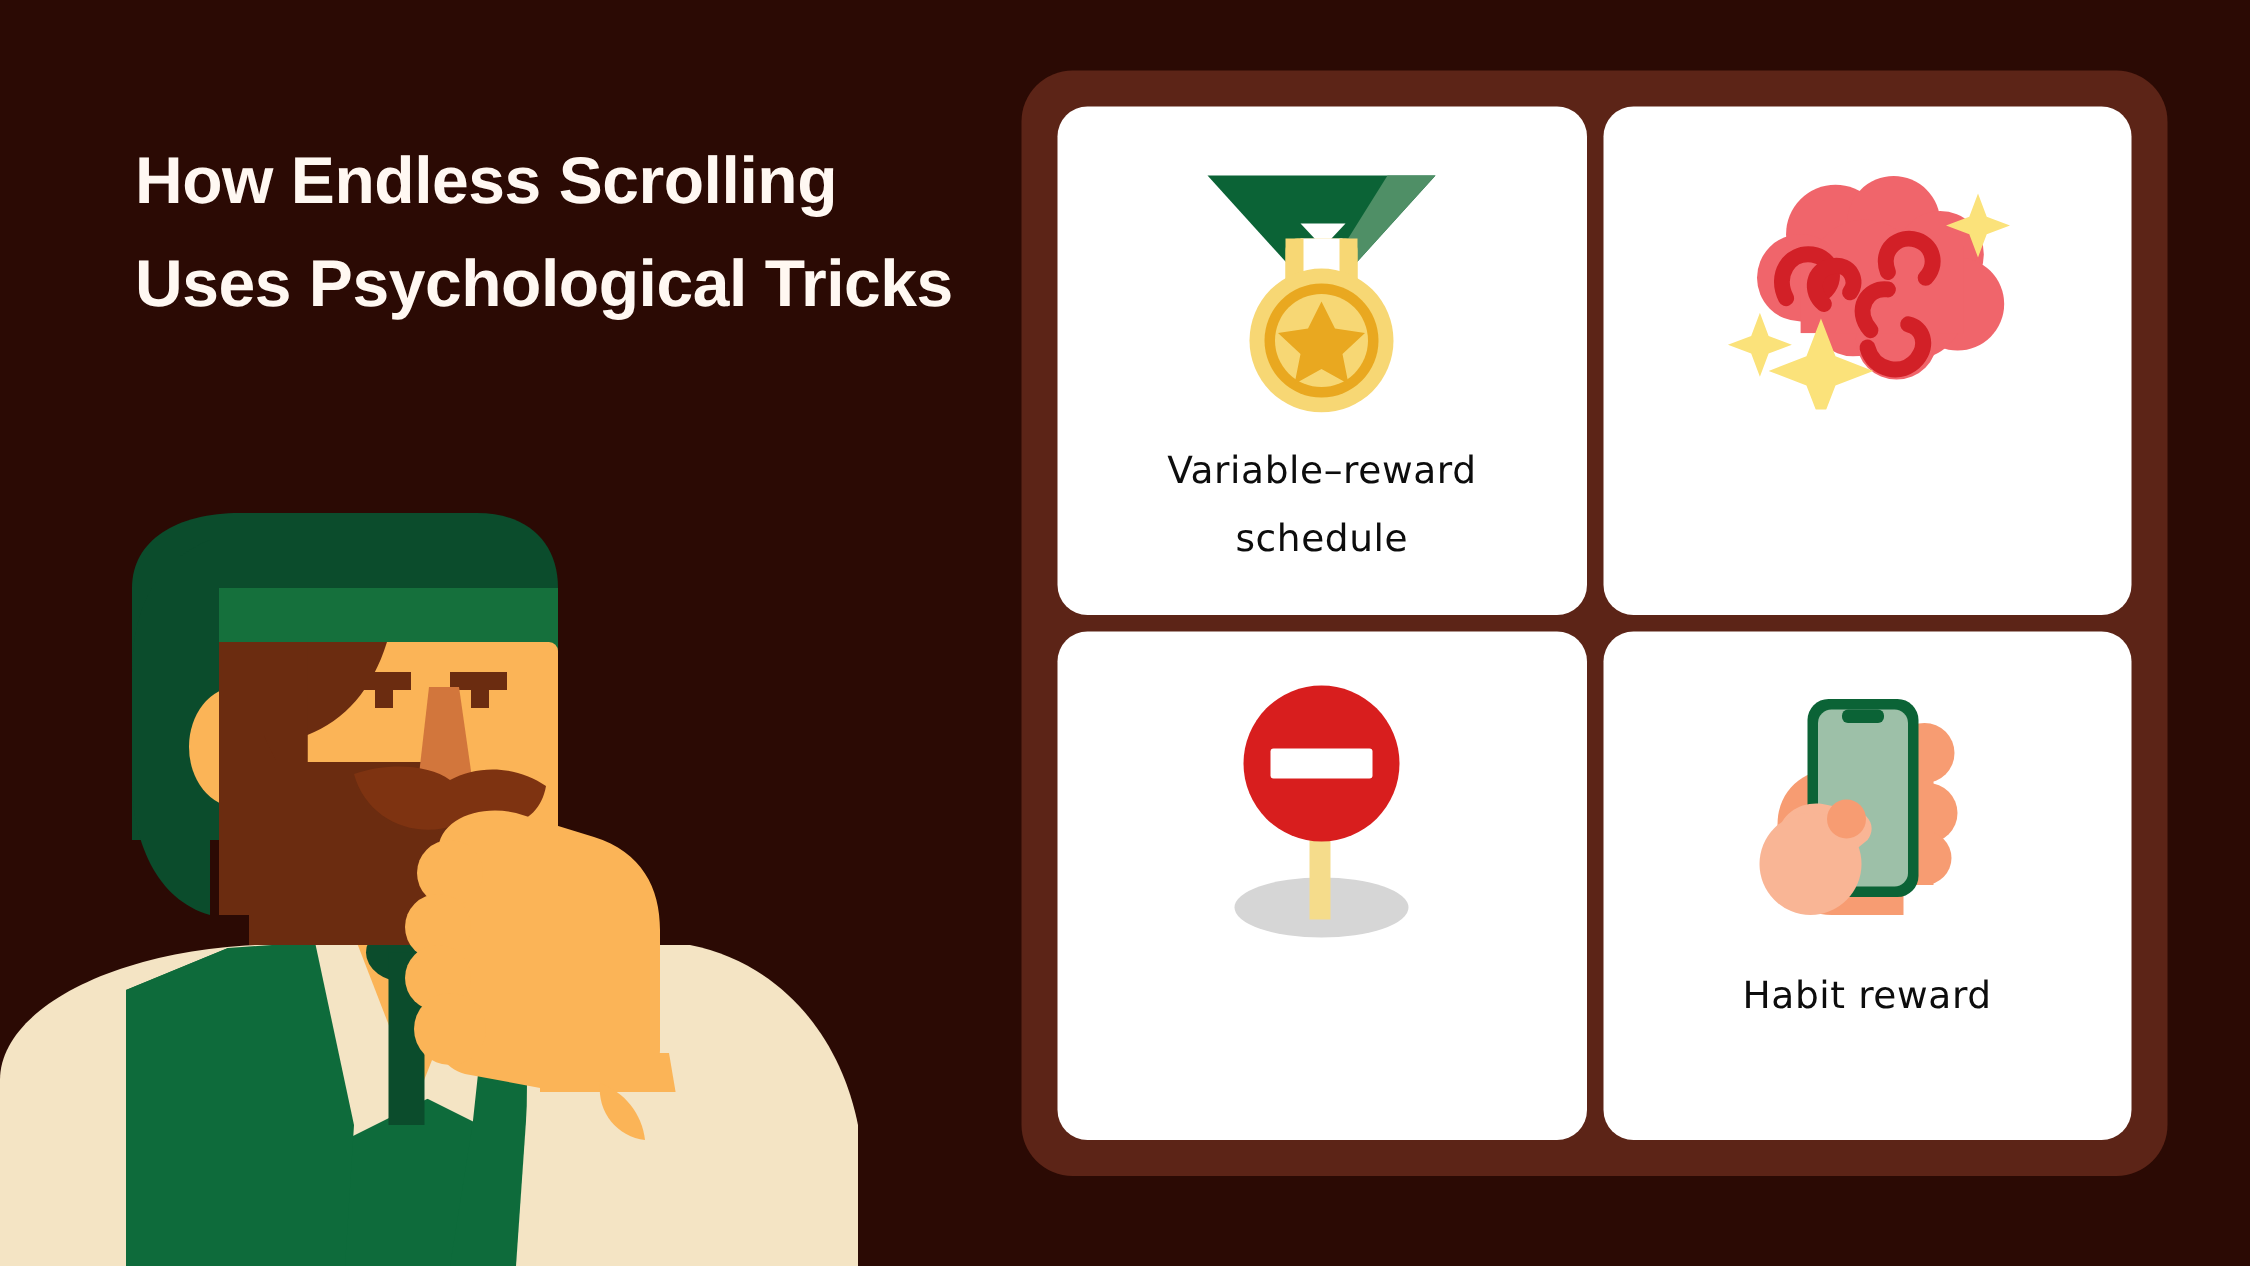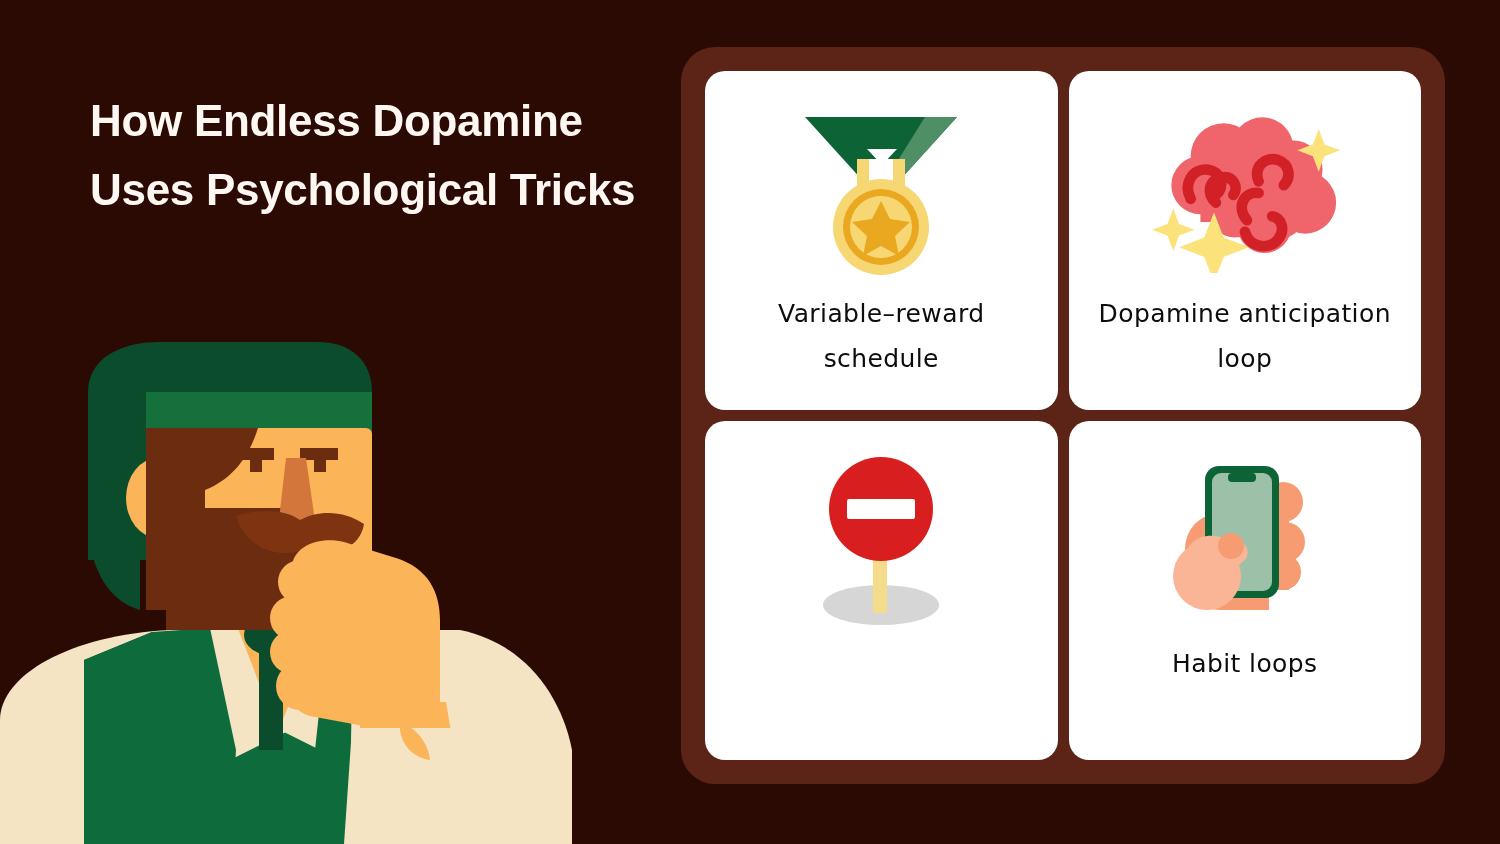--- a/index.html
+++ b/index.html
@@ -90,21 +90,21 @@
     line-height: 45px;
     letter-spacing: 0.4px;
   }
   .card-2 .card-label, .card-4 .card-label { width: 300px; }
 </style>
 </head>
 <body>
 
 <div class="stage">
 
-  <div class="title">How Endless Dopamine Uses Psychological Tricks</div>
+  <div class="title">How Endless Scrolling Uses Psychological Tricks</div>
 
   <div class="character">
     <svg viewBox="0 0 600 514" xmlns="http://www.w3.org/2000/svg">
 
       <path d="M60 548 C60 548 60 548 60 548" fill="none"></path>
       <path d="M170 300 L215 300 L215 514 L0 514 L0 390 C0 345 70 305 170 300 Z" fill="#F4E4C4"></path>
 
       <path d="M152 302 L330 302 L340 514 L84 514 L84 330 Z" fill="#0E6B3B"></path>
 
       <path d="M330 300 L460 300 C520 312 560 360 572 420 L572 514 L330 514 Z" fill="#F4E4C4"></path>
@@ -204,21 +204,20 @@
               <path d="M100 110 C88 96 98 80 112 82"></path>
               <path d="M98 122 C102 138 122 142 132 130 C140 120 136 108 126 106"></path>
             </g>
             <g fill="#FBE27A">
               <path d="M174 16 L180 32 L196 38 L180 44 L174 60 L168 44 L152 38 L168 32 Z"></path>
               <path d="M24 98 L30 114 L46 120 L30 126 L24 142 L18 126 L2 120 L18 114 Z"></path>
               <path d="M66 102 L76 128 L102 138 L76 148 L66 174 L56 148 L30 138 L56 128 Z"></path>
             </g>
           </svg>
         </div>
-        <div class="card-label">Dopamine anticipation loop</div>
       </div>
 
       <div class="card card-3">
         <div class="card-icon">
           <svg width="148" height="174" viewBox="0 0 148 174" xmlns="http://www.w3.org/2000/svg">
             <ellipse cx="74" cy="150" rx="58" ry="20" fill="#D6D6D6"></ellipse>
             <rect x="66" y="76" width="14" height="82" fill="#F5DC8B"></rect>
             <circle cx="74" cy="54" r="52" fill="#D81E1E"></circle>
             <rect x="40" y="44" width="68" height="20" rx="2" fill="#FFFFFF"></rect>
           </svg>
@@ -238,18 +237,18 @@
 
             <rect x="40" y="12" width="74" height="132" rx="14" fill="#0B6336"></rect>
             <rect x="47" y="19" width="60" height="118" rx="9" fill="#9DC0A8"></rect>
             <rect x="63" y="19" width="28" height="9" rx="4" fill="#0B6336"></rect>
 
             <path d="M20 106 C20 90 34 80 50 82 L70 86 C82 88 86 98 80 106 L58 124 L36 140 C24 140 20 130 20 118 Z" fill="#F9B595"></path>
             <circle cx="42" cy="122" r="34" fill="#F9B595"></circle>
             <circle cx="66" cy="92" r="13" fill="#F79C72"></circle>
           </svg>
         </div>
-        <div class="card-label">Habit loops</div>
+        <div class="card-label">Habit reward</div>
       </div>
 
     </div>
   </div>
 </div>
 
 </body></html>

